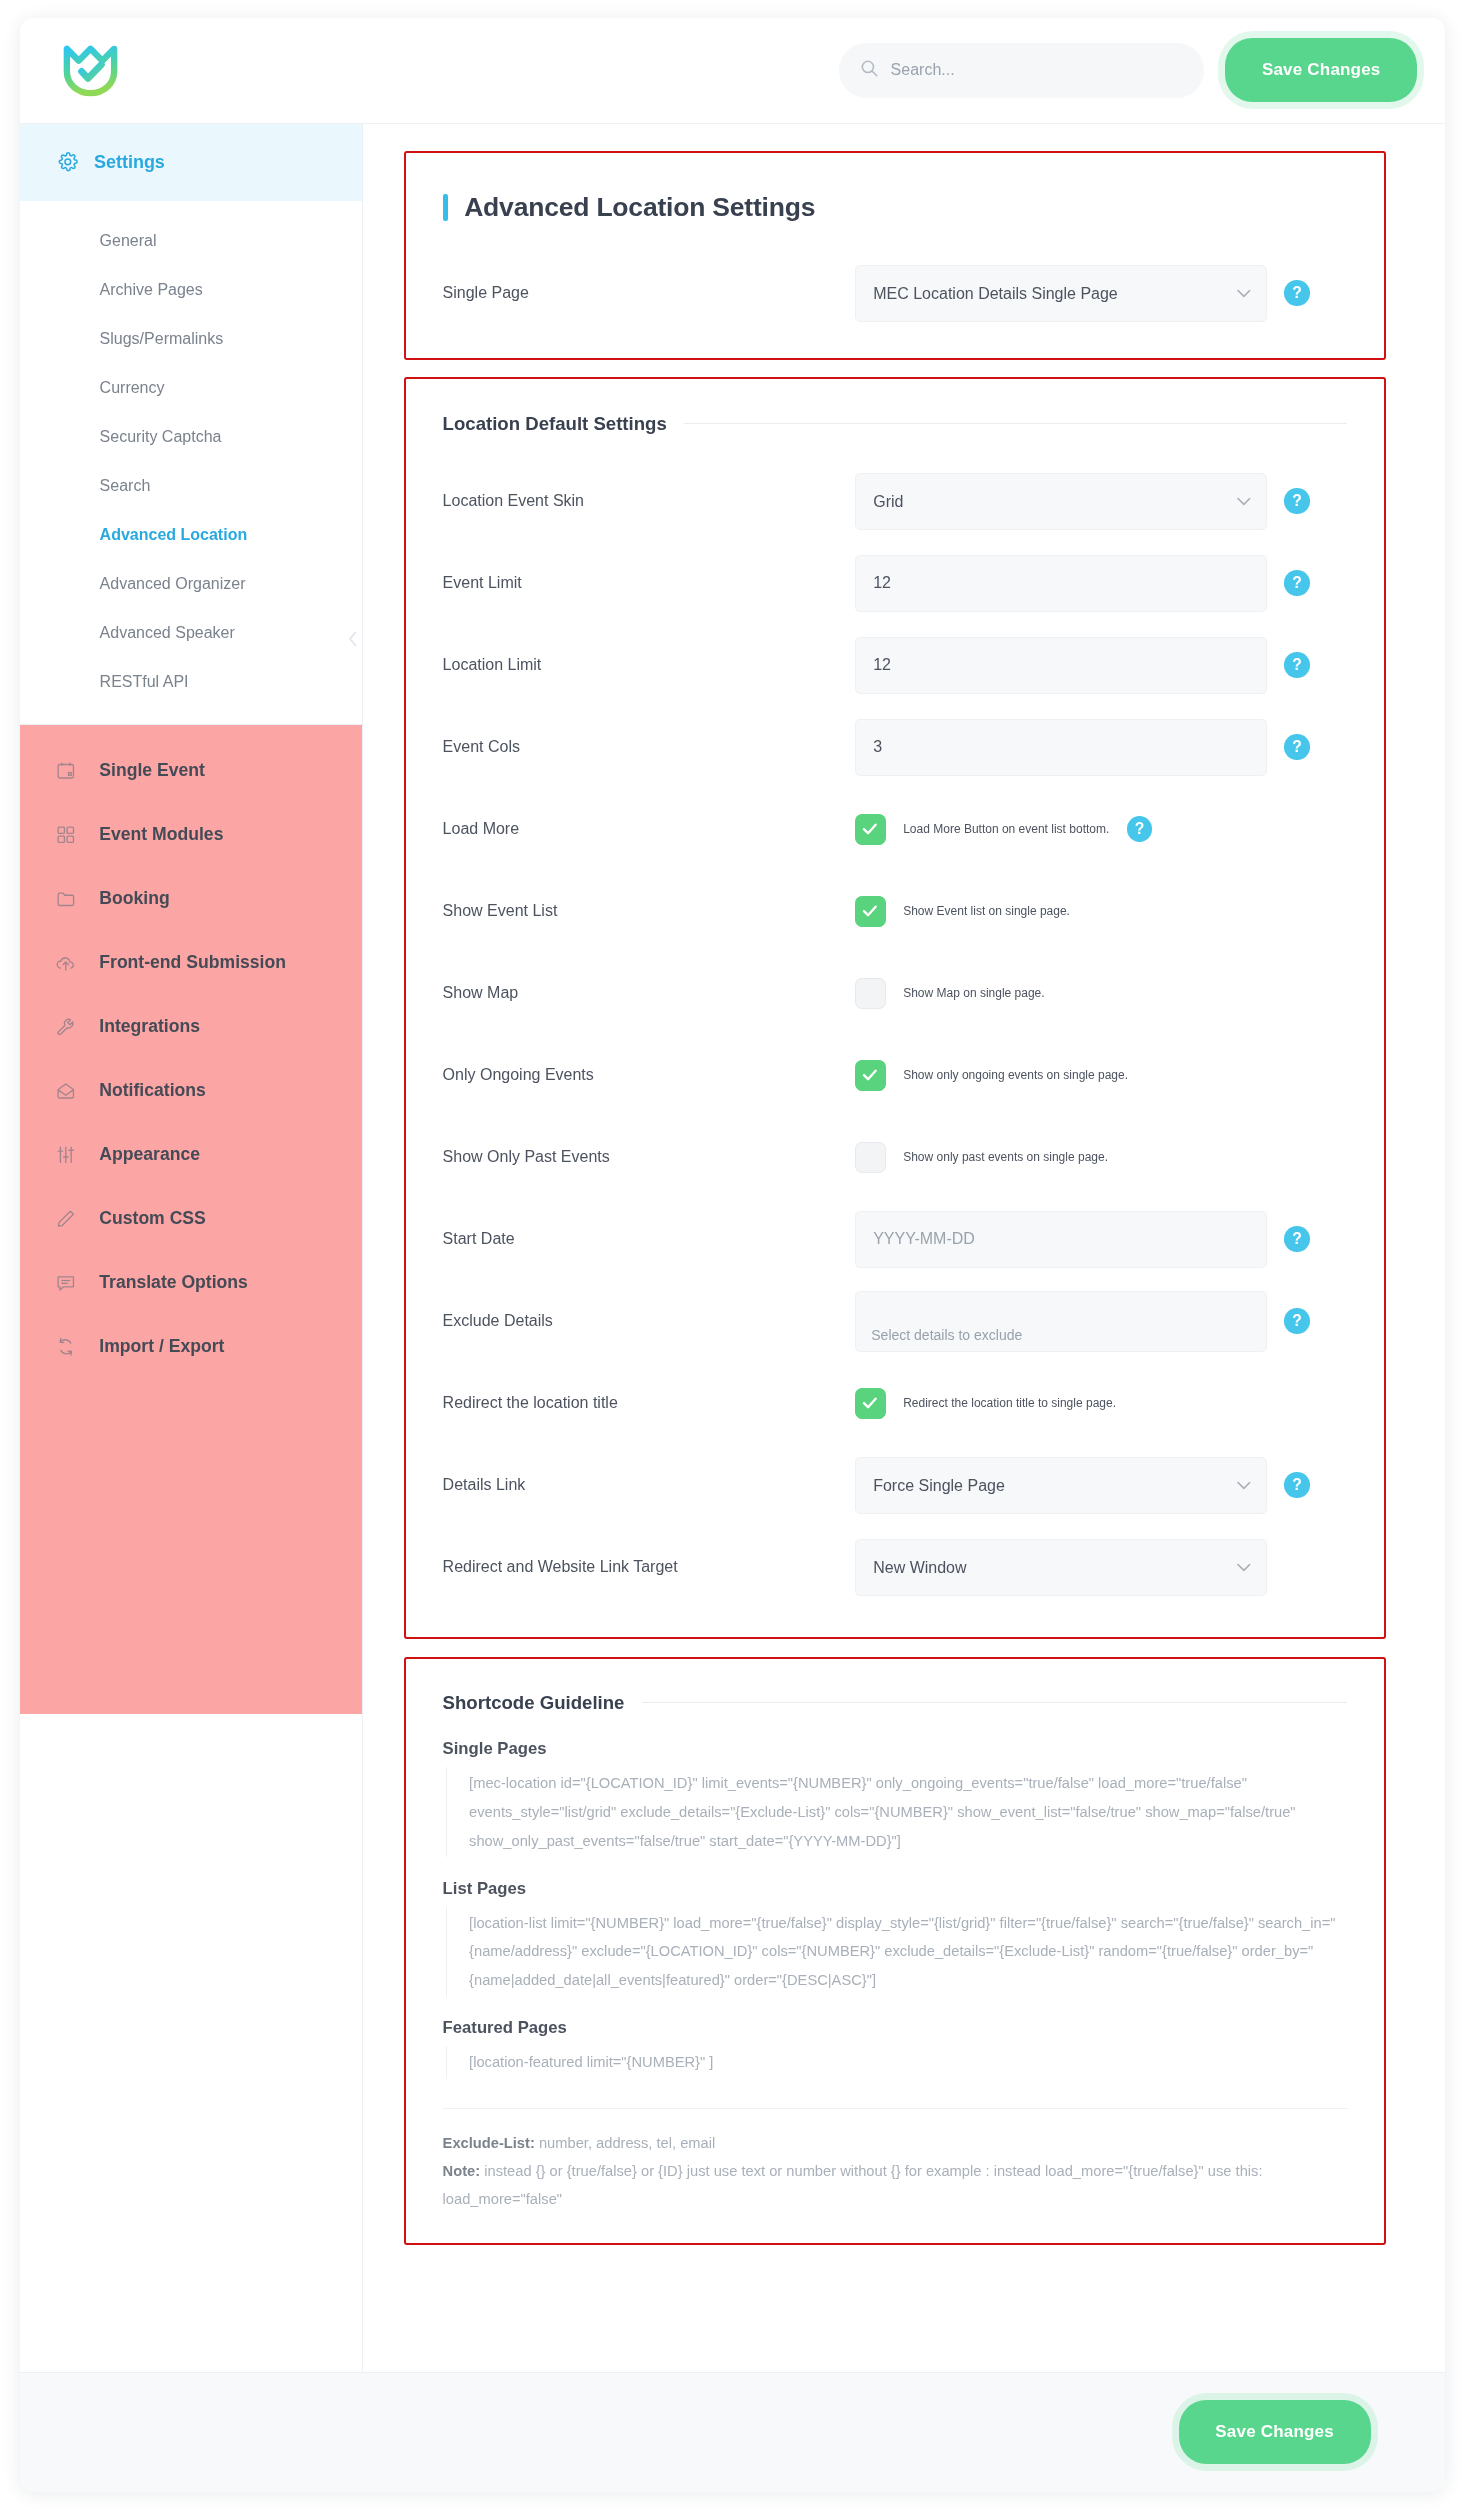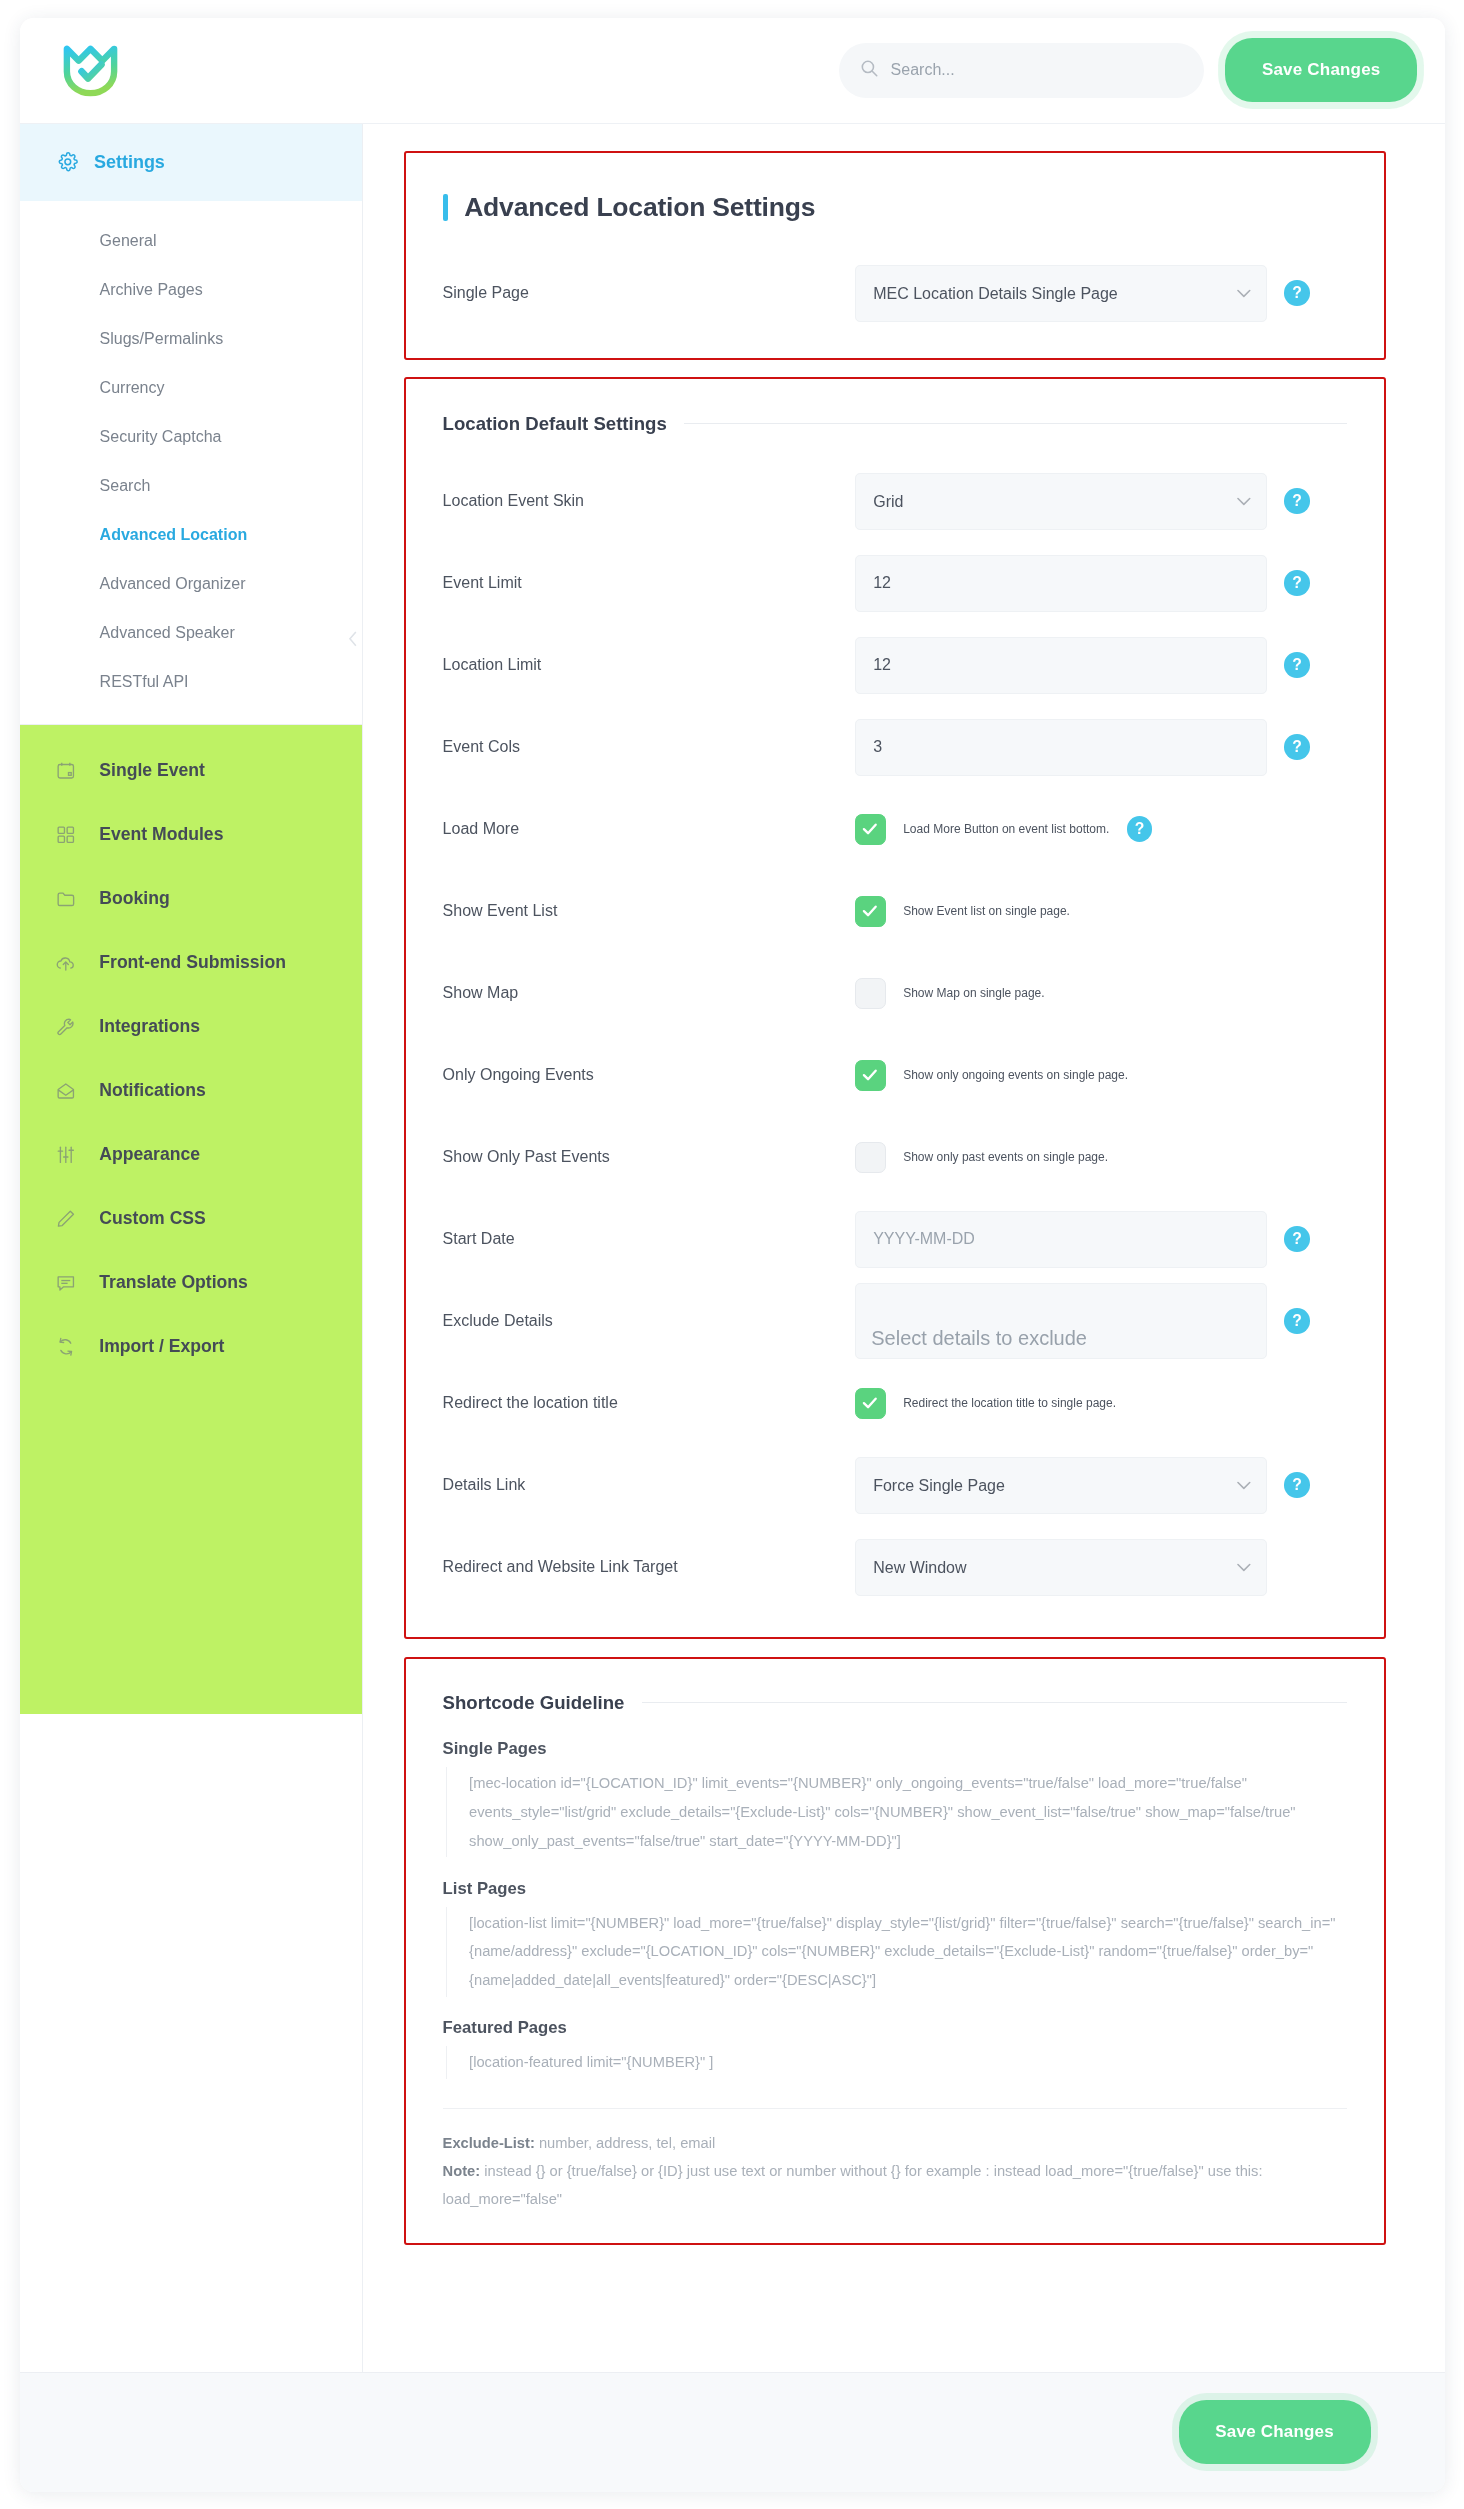--- a/index.html
+++ b/index.html
@@ -114,21 +114,21 @@
     align-items: center;
     padding-left: 80px;
     font-size: 16px;
     color: #7a828d;
     cursor: pointer;
     position: relative;
   }
   .sb-sub-item.active { color: #29a9e0; font-weight: bold; }
   .sb-main {
     border-top: 1px solid #eceff3;
-    background: #bef264;
+    background: #fca5a5;
     padding: 13.7px 0 25.5px 0;
     min-height: 990px;
   }
   .sb-item {
     height: 64px;
     display: flex;
     align-items: center;
     padding-left: 35px;
     font-size: 17.6px;
     font-weight: bold;
@@ -241,28 +241,28 @@
   .select-wrap .chev {
     position: absolute;
     right: 15.7px; top: 50%;
     transform: translateY(-50%);
     pointer-events: none;
     opacity: .55;
   }
 
   .multi {
     width: 412px;
-    height: 76px;
+    height: 61px;
     background: #f6f8fa;
     border: 1px solid #eef1f4;
     border-radius: 4.9px;
     display: flex;
     align-items: flex-end;
     padding: 0 15.7px 7.8px 15.7px;
-    font-size: 20px;
+    font-size: 14px;
     color: #98a1ab;
     cursor: text;
   }
 
   .help {
     width: 25.5px; height: 25.5px;
     flex: 0 0 25.5px;
     margin-left: 17.6px;
     border-radius: 50%;
     background: #45c6ea;

